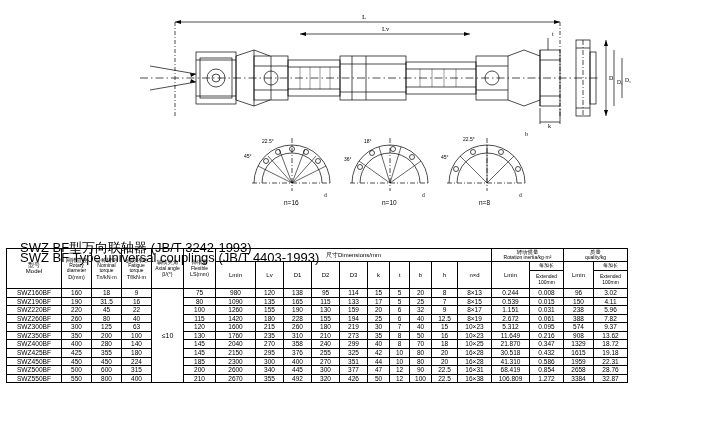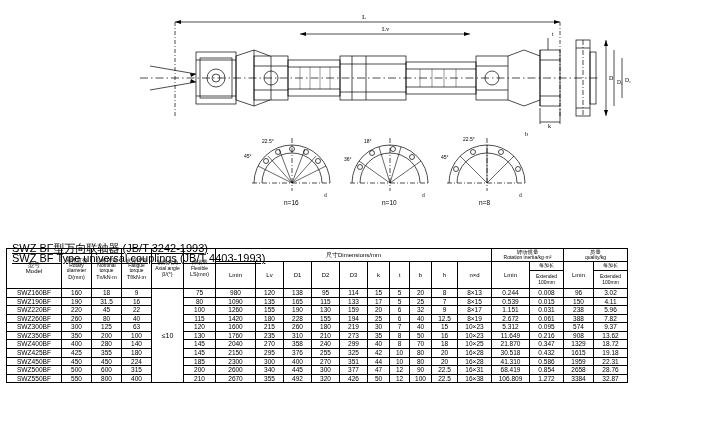--- a/index.html
+++ b/index.html
@@ -11,21 +11,21 @@
     overflow:hidden;
     position:relative;
   }
   .page{position:absolute;inset:0;}
 
   
   .drawing{position:absolute;left:0;top:0;width:716px;height:243px;}
   .drawing svg{display:block;}
 
   
-  .titles{position:absolute;left:12px;top:243px;font-size:11px;line-height:10px;text-decoration:underline;}
+  .titles{position:absolute;left:20px;top:243px;font-size:13px;line-height:10px;}
   .titles div{white-space:nowrap;}
 
   
   .tablewrap{position:absolute;left:6px;top:248px;width:704px;}
   table{border-collapse:collapse;font-size:6.5px;table-layout:fixed;}
   td,th{border:0.6px solid #000;text-align:center;vertical-align:middle;padding:0;font-weight:normal;line-height:1.15;}
   th{font-size:6px;}
   .hdr-tall{height:26px;}
   .model-col{width:54px;}
   .small{font-size:5.4px;}

